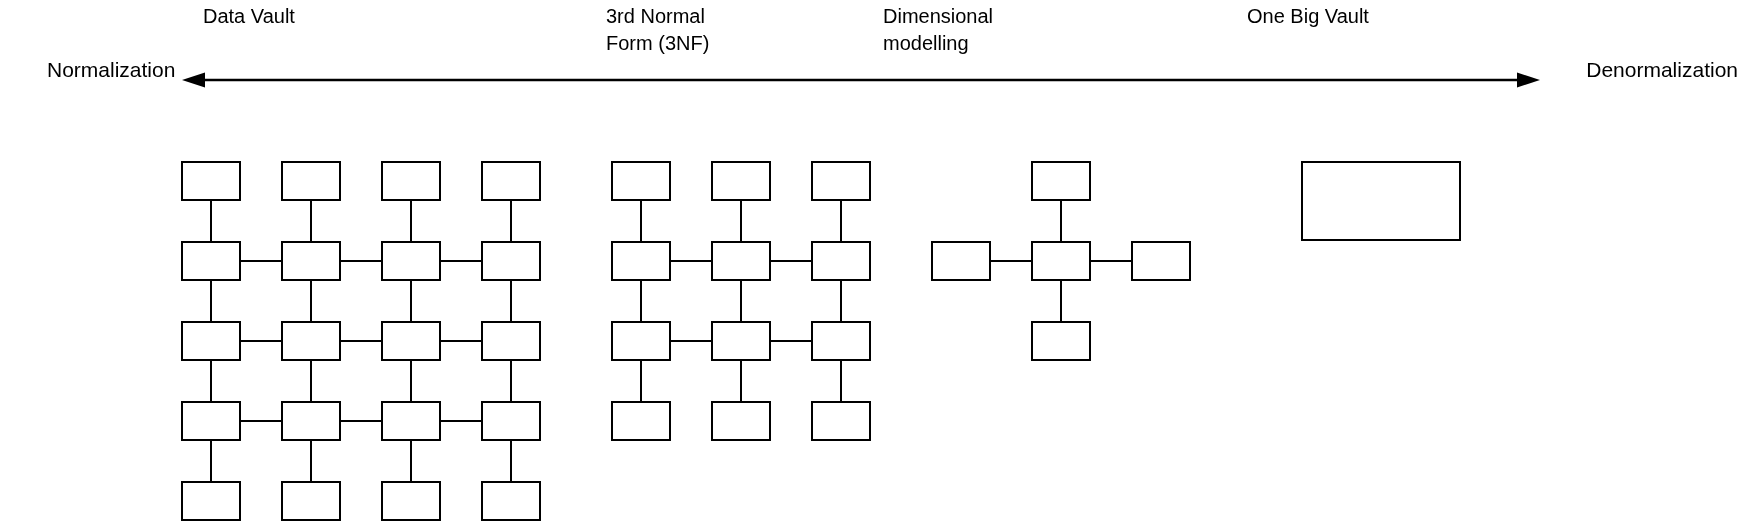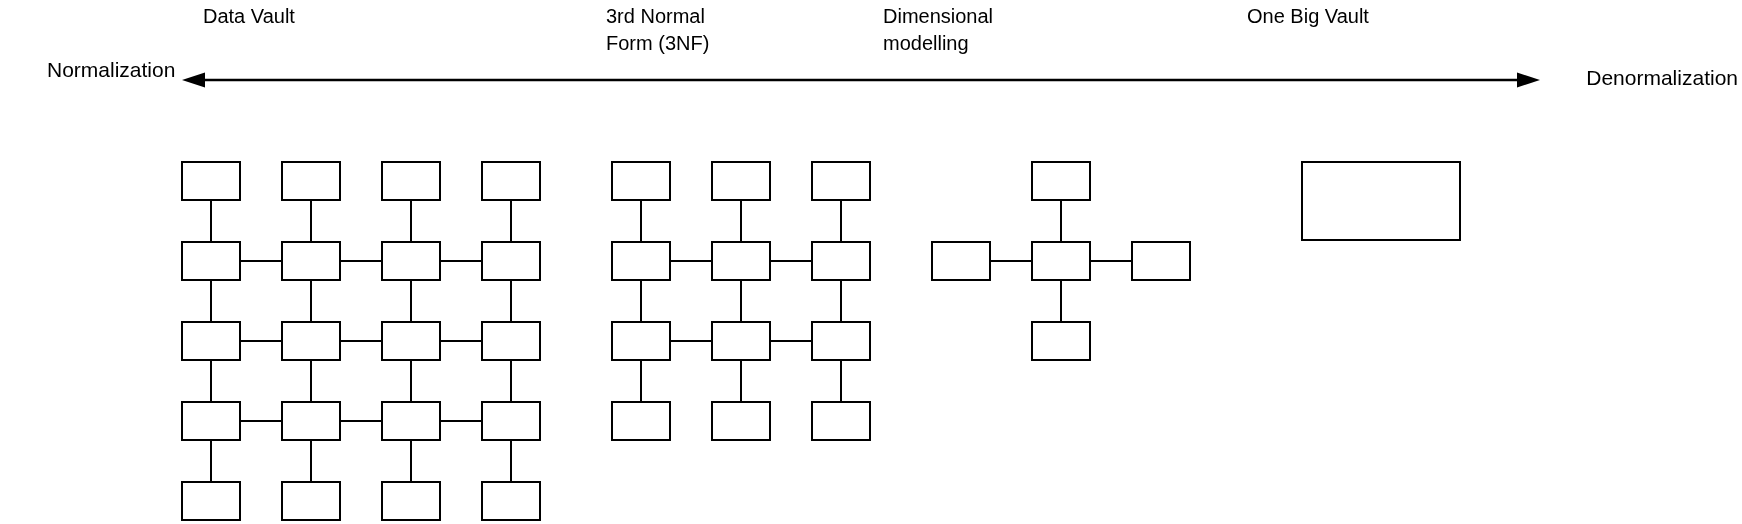--- a/index.html
+++ b/index.html
@@ -13,21 +13,21 @@
     overflow: hidden;
   }
   .side-label {
     position: absolute;
     top: 57px;
     font-size: 21px;
     line-height: 25px;
     white-space: nowrap;
   }
   .side-label.left  { left: 3px; margin-left: 44px; }
-  .side-label.right { right: 4px; text-align: right; margin-top: 8px; }
+  .side-label.right { right: 4px; text-align: right; }
   .method-label {
     position: absolute;
     top: 3px;
     width: 220px;
     font-size: 20px;
     line-height: 27px;
     white-space: nowrap;
   }
   .axis-arrow {
     position: absolute;

